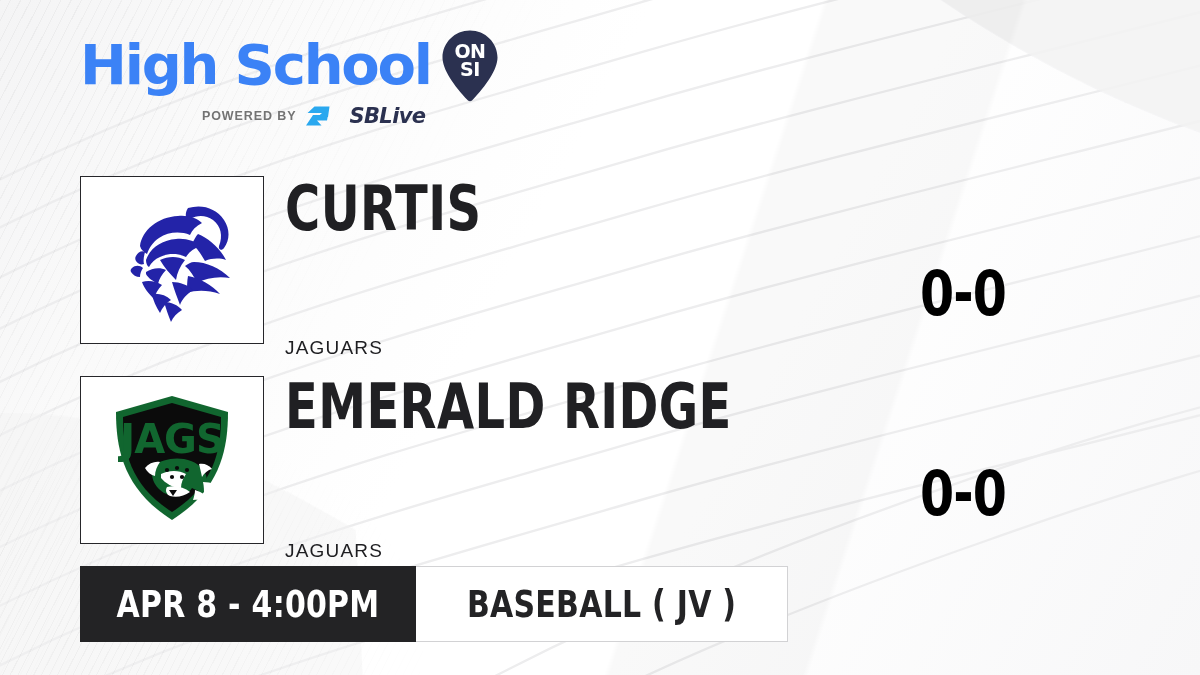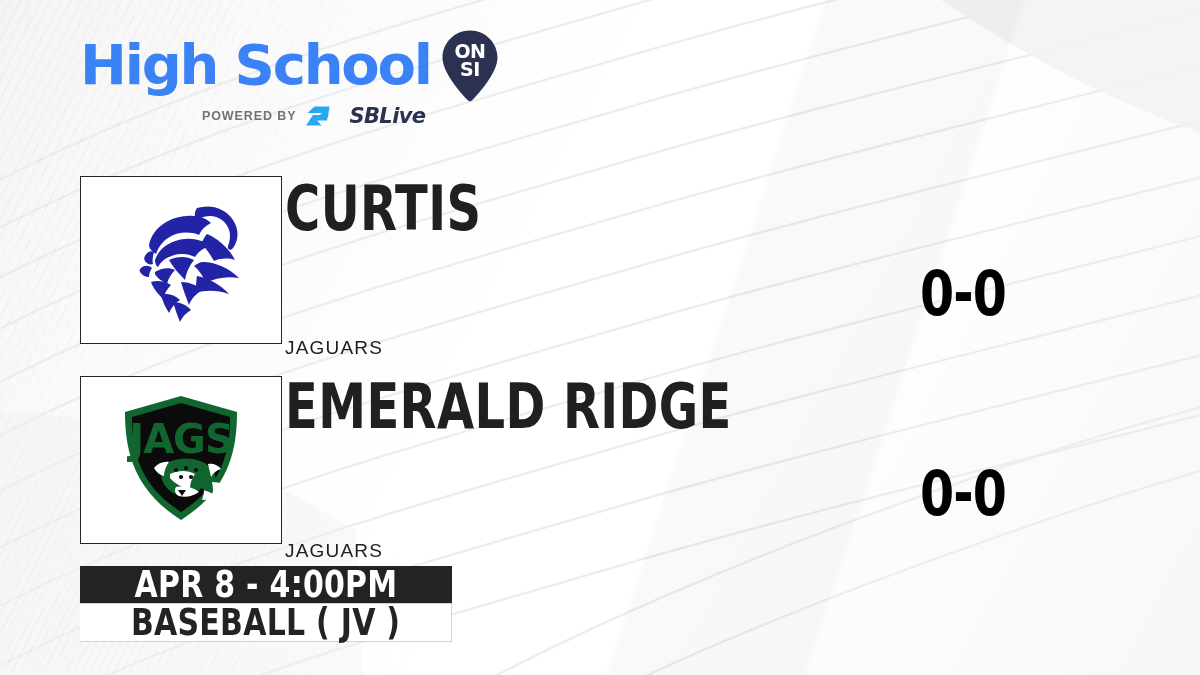--- a/index.html
+++ b/index.html
@@ -119,21 +119,21 @@
     position: absolute;
     left: 80px;
   }
   .team-a { top: 176px; }
   .team-b { top: 376px; }
 
   .logo-tile {
     position: absolute;
     left: 0;
     top: 0;
-    width: 202px;
+    width: 184px;
     height: 168px;
     background: #ffffff;
     border: 1.5px solid #26262a;
     box-sizing: border-box;
     display: flex;
     align-items: center;
     justify-content: center;
   }
   .logo-tile svg { display: block; }
 
@@ -184,21 +184,20 @@
   .record-b { top: 463px; }
 
   
   .banner {
     position: absolute;
     left: 80px;
     top: 566px;
     display: flex;
     align-items: stretch;
     height: 76px;
-    flex-direction: column;
   }
   .banner-date {
     background: #232325;
     color: #ffffff;
     display: flex;
     align-items: center;
     justify-content: center;
     padding: 0 22px;
     min-width: 293px;
     box-sizing: border-box;

